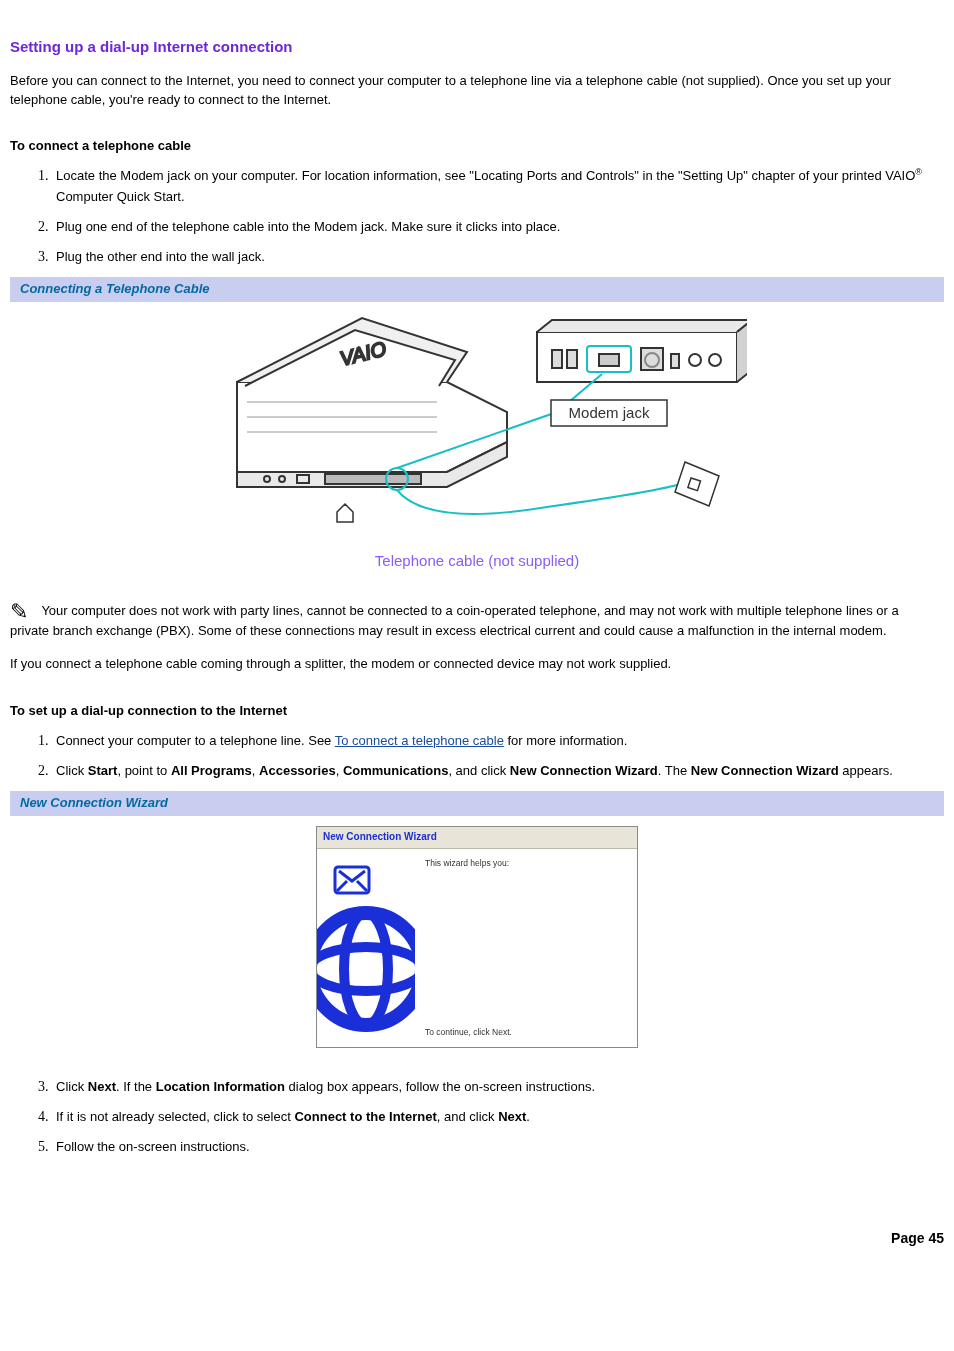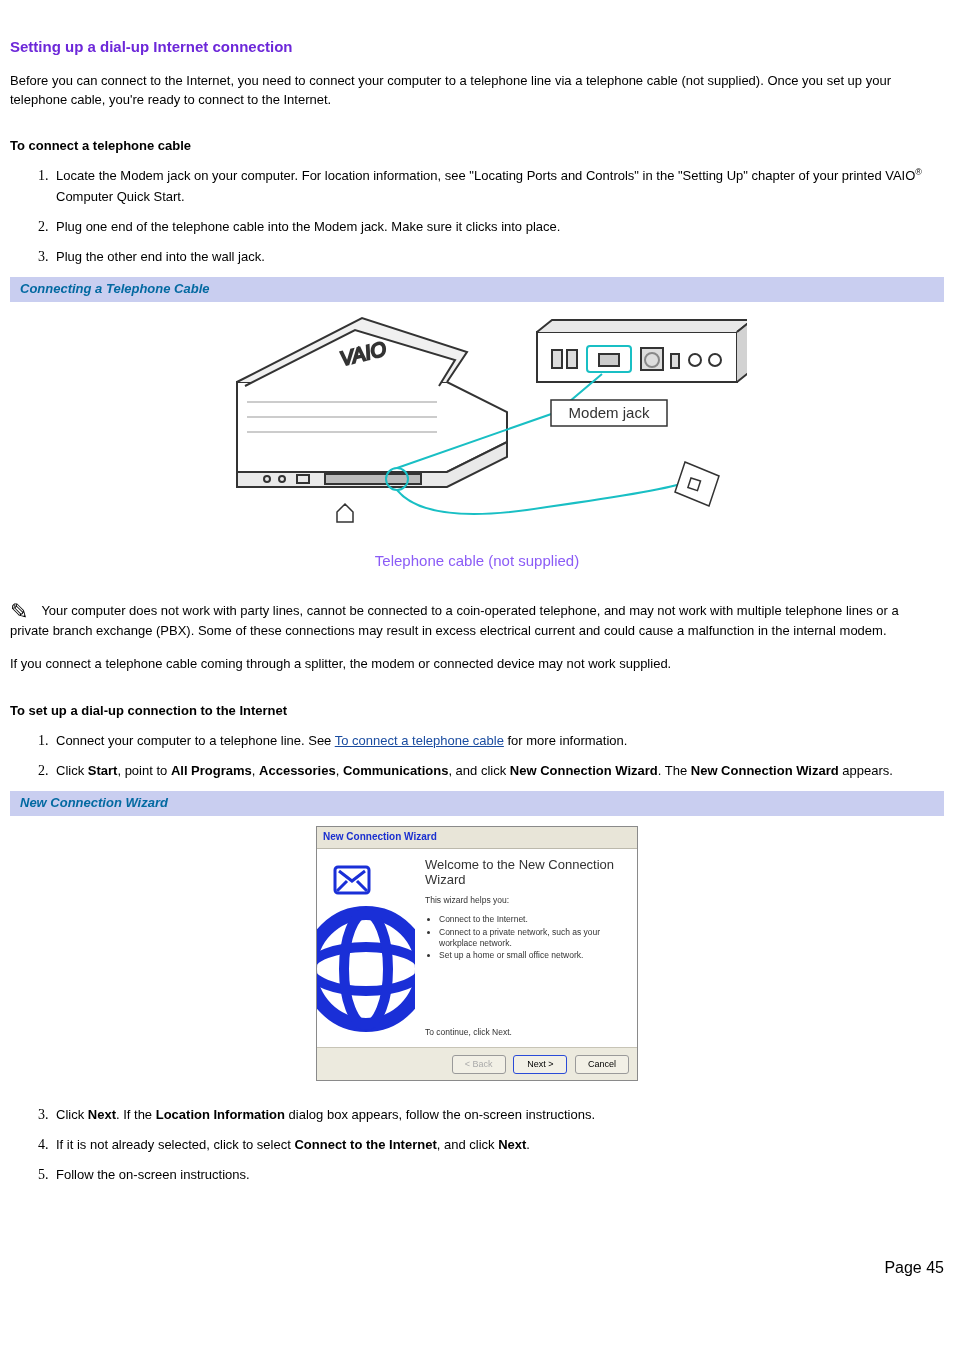--- a/index.html
+++ b/index.html
@@ -141,22 +141,22 @@
     padding: 2px 0;
     width: 52px;
     text-align: center;
     background: #f2f0e6;
     margin-left: 4px;
   }
   .fig2-btn.disabled { color: #aaa; }
   .fig2-btn.primary { border-color: #2a4bd7; }
   .page-num {
     text-align: right;
-    font-size: 16px;
-    font-weight: normal;
+    font-size: 14px;
+    font-weight: bold;
     margin-top: 70px;
   }
   b { font-weight: bold; }
   .reg { font-size: 9px; vertical-align: top; }
 </style>
 </head>
 <body>
 
 <h2 class="section-title">Setting up a dial-up Internet connection</h2>
 
@@ -262,35 +262,24 @@
           <ellipse cx="49" cy="120" rx="56" ry="22" fill="none" stroke="#1a2fd7" stroke-width="10"></ellipse>
           <ellipse cx="49" cy="120" rx="22" ry="56" fill="none" stroke="#1a2fd7" stroke-width="10"></ellipse>
           <g transform="translate(18,18)">
             <rect x="0" y="0" width="34" height="26" rx="3" fill="#fff" stroke="#1a2fd7" stroke-width="3"></rect>
             <path d="M4 4 L17 14 L30 4" fill="none" stroke="#1a2fd7" stroke-width="3"></path>
             <path d="M2 24 L12 14 M32 24 L22 14" stroke="#1a2fd7" stroke-width="3"></path>
           </g>
         </svg>
       </div>
       <div class="fig2-right">
-        <div class="fig2-welcome">Welcome to the New Connection Wizard</div>
         <div class="fig2-helps">This wizard helps you:</div>
-        <ul class="fig2-ul">
-          <li>Connect to the Internet.</li>
-          <li>Connect to a private network, such as your workplace network.</li>
-          <li>Set up a home or small office network.</li>
-        </ul>
         <div class="fig2-continue">To continue, click Next.</div>
       </div>
     </div>
-    <div class="fig2-buttons">
-      <span class="fig2-btn disabled">&lt; Back</span>
-      <span class="fig2-btn primary">Next &gt;</span>
-      <span class="fig2-btn">Cancel</span>
-    </div>
   </div>
 </div>
 
 <ol class="steps" start="3">
   <li><span>
     <span>Click </span><b>Next</b><span>. If the </span><b>Location Information</b><span> dialog box appears, follow the on-screen instructions.</span>
   </span></li>
   <li><span>
     <span>If it is not already selected, click to select </span><b>Connect to the Internet</b><span>, and click </span><b>Next</b><span>.</span>
   </span></li>

